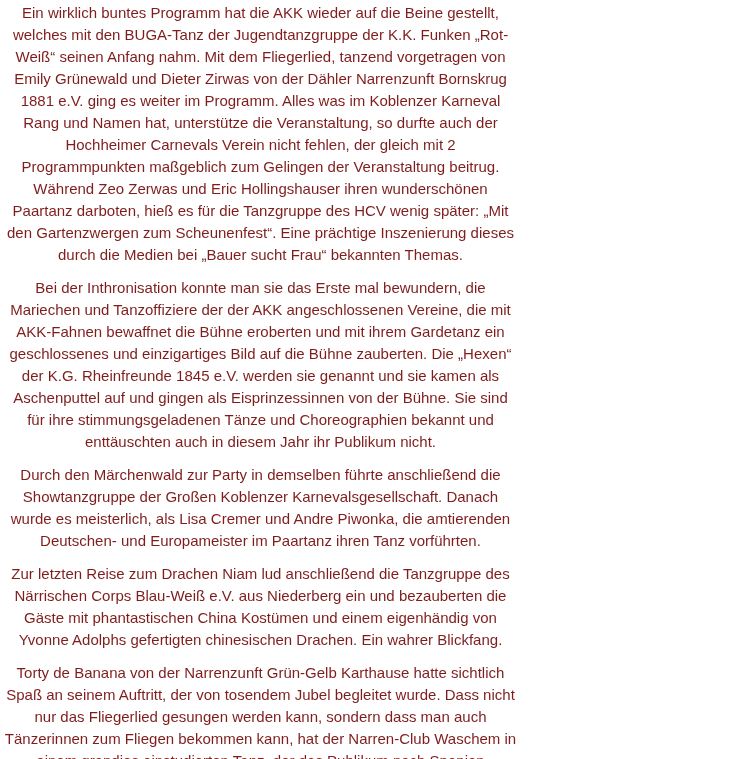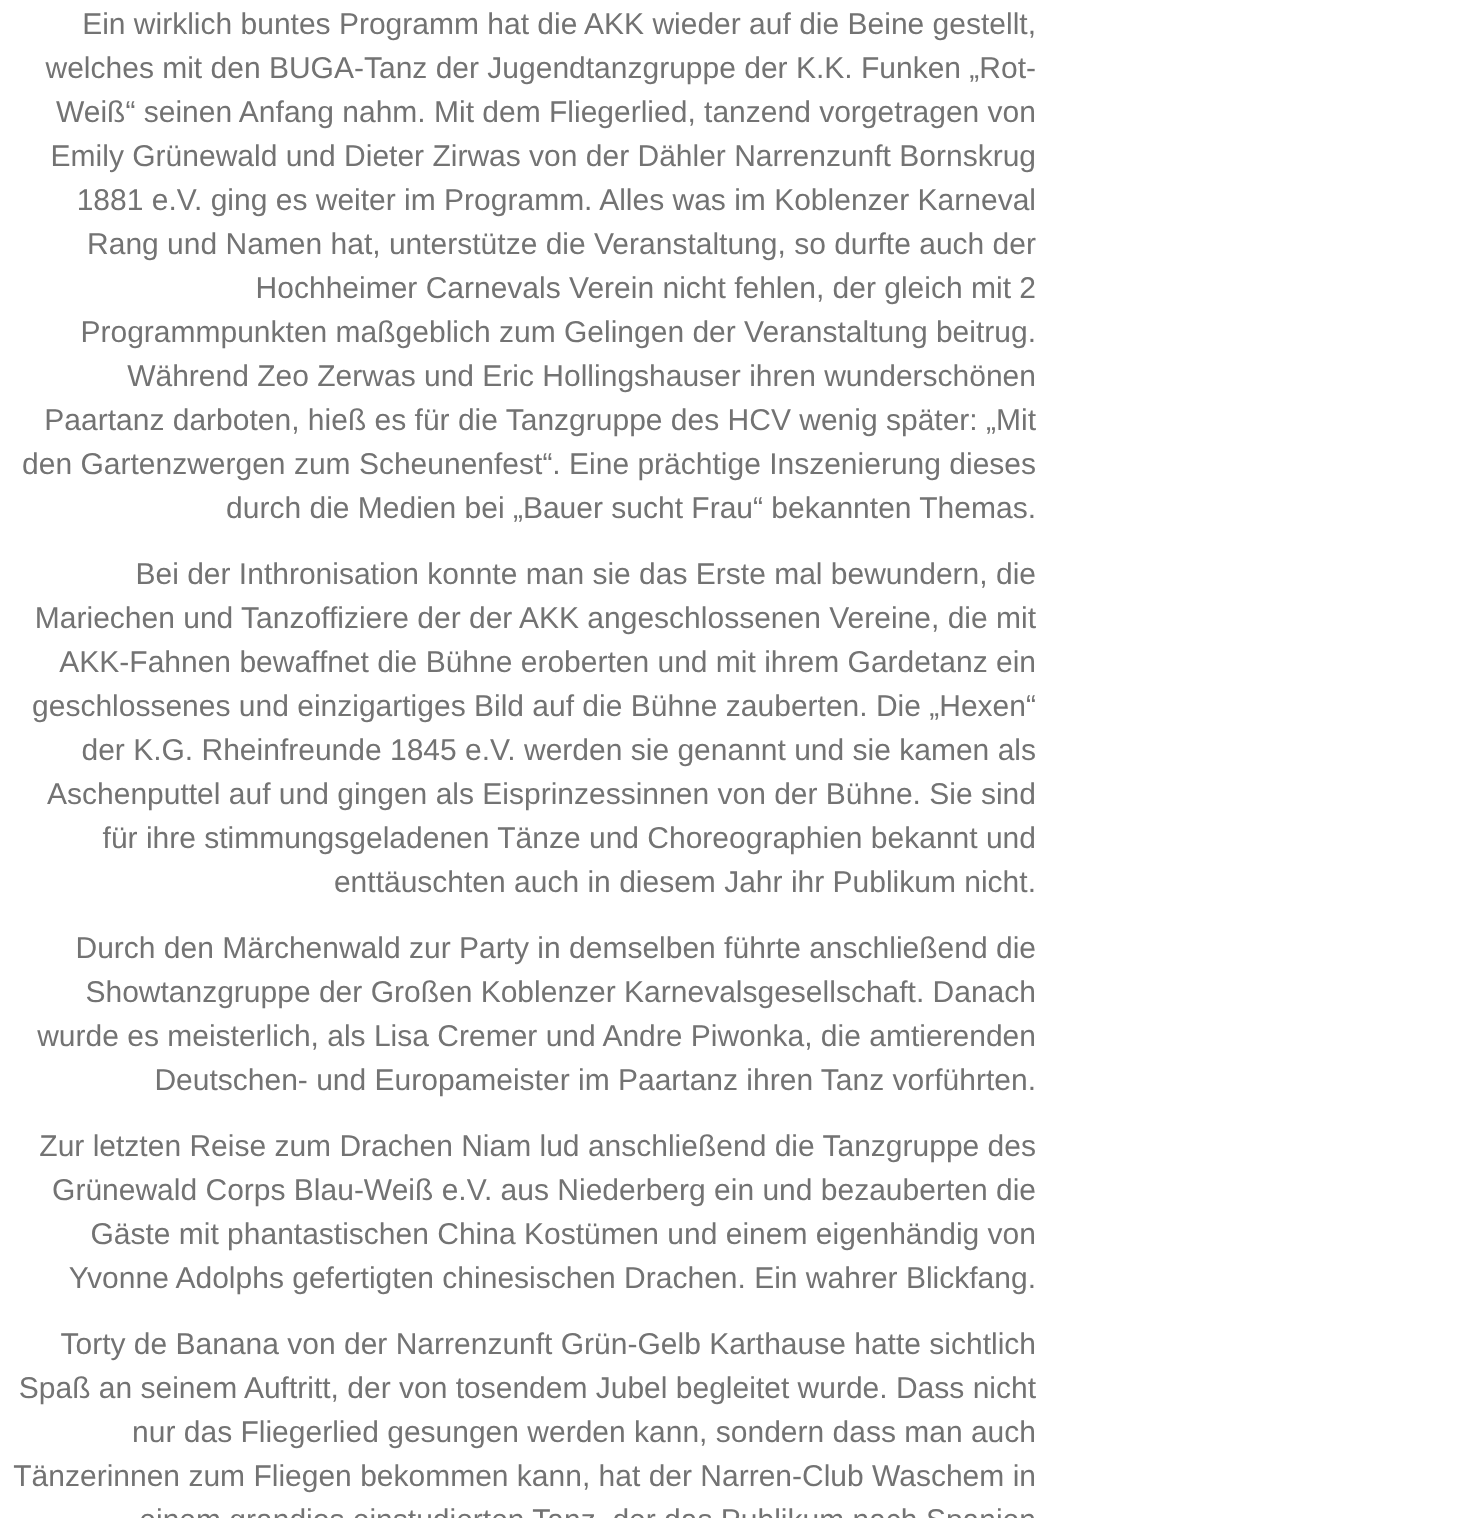--- a/index.html
+++ b/index.html
@@ -20,32 +20,32 @@
     position: absolute;
     left: 3px;
     top: 2px;
     width: 515px;
   }
   .para {
     margin: 0 0 11px 0;
     padding: 0;
     font-size: 15px;
     line-height: 22px;
-    color: #737373;
-    text-align: right;
+    color: #7f1d1d;
+    text-align: center;
     word-spacing: 0px;
     letter-spacing: 0px;
     white-space: normal;
   }
   .para:last-child {
     margin-bottom: 0;
   }
 </style>
 </head>
 <body>
 
 <div class="article">
   <p class="para">Ein wirklich buntes Programm hat die AKK wieder auf die Beine gestellt, welches mit den BUGA-Tanz der Jugendtanzgruppe der K.K. Funken „Rot-Weiß“ seinen Anfang nahm. Mit dem Fliegerlied, tanzend vorgetragen von Emily Grünewald und Dieter Zirwas von der Dähler Narrenzunft Bornskrug 1881 e.V. ging es weiter im Programm. Alles was im Koblenzer Karneval Rang und Namen hat, unterstütze die Veranstaltung, so durfte auch der Hochheimer Carnevals Verein nicht fehlen, der gleich mit 2 Programmpunkten maßgeblich zum Gelingen der Veranstaltung beitrug. Während Zeo Zerwas und Eric Hollingshauser ihren wunderschönen Paartanz darboten, hieß es für die Tanzgruppe des HCV wenig später: „Mit den Gartenzwergen zum Scheunenfest“. Eine prächtige Inszenierung dieses durch die Medien bei „Bauer sucht Frau“ bekannten Themas.</p>
   <p class="para">Bei der Inthronisation konnte man sie das Erste mal bewundern, die Mariechen und Tanzoffiziere der der AKK angeschlossenen Vereine, die mit AKK-Fahnen bewaffnet die Bühne eroberten und mit ihrem Gardetanz ein geschlossenes und einzigartiges Bild auf die Bühne zauberten. Die „Hexen“ der K.G. Rheinfreunde 1845 e.V. werden sie genannt und sie kamen als Aschenputtel auf und gingen als Eisprinzessinnen von der Bühne. Sie sind für ihre stimmungsgeladenen Tänze und Choreographien bekannt und enttäuschten auch in diesem Jahr ihr Publikum nicht.</p>
   <p class="para">Durch den Märchenwald zur Party in demselben führte anschließend die Showtanzgruppe der Großen Koblenzer Karnevalsgesellschaft. Danach wurde es meisterlich, als Lisa Cremer und Andre Piwonka, die amtierenden Deutschen- und Europameister im Paartanz ihren Tanz vorführten.</p>
-  <p class="para">Zur letzten Reise zum Drachen Niam lud anschließend die Tanzgruppe des Grünewald Corps Blau-Weiß e.V. aus Niederberg ein und bezauberten die Gäste mit phantastischen China Kostümen und einem eigenhändig von Yvonne Adolphs gefertigten chinesischen Drachen. Ein wahrer Blickfang.</p>
+  <p class="para">Zur letzten Reise zum Drachen Niam lud anschließend die Tanzgruppe des Närrischen Corps Blau-Weiß e.V. aus Niederberg ein und bezauberten die Gäste mit phantastischen China Kostümen und einem eigenhändig von Yvonne Adolphs gefertigten chinesischen Drachen. Ein wahrer Blickfang.</p>
   <p class="para">Torty de Banana von der Narrenzunft Grün-Gelb Karthause hatte sichtlich Spaß an seinem Auftritt, der von tosendem Jubel begleitet wurde. Dass nicht nur das Fliegerlied gesungen werden kann, sondern dass man auch Tänzerinnen zum Fliegen bekommen kann, hat der Narren-Club Waschem in einem grandios einstudierten Tanz, der das Publikum nach Spanien entführte, gezeigt. Zum Finale stand das Fazit fest: Eine so schöne Veranstaltung für die Menschen mit Behinderungen ist ein Muss für den Koblenzer Karneval.</p>
 </div>
 
 </body></html>

